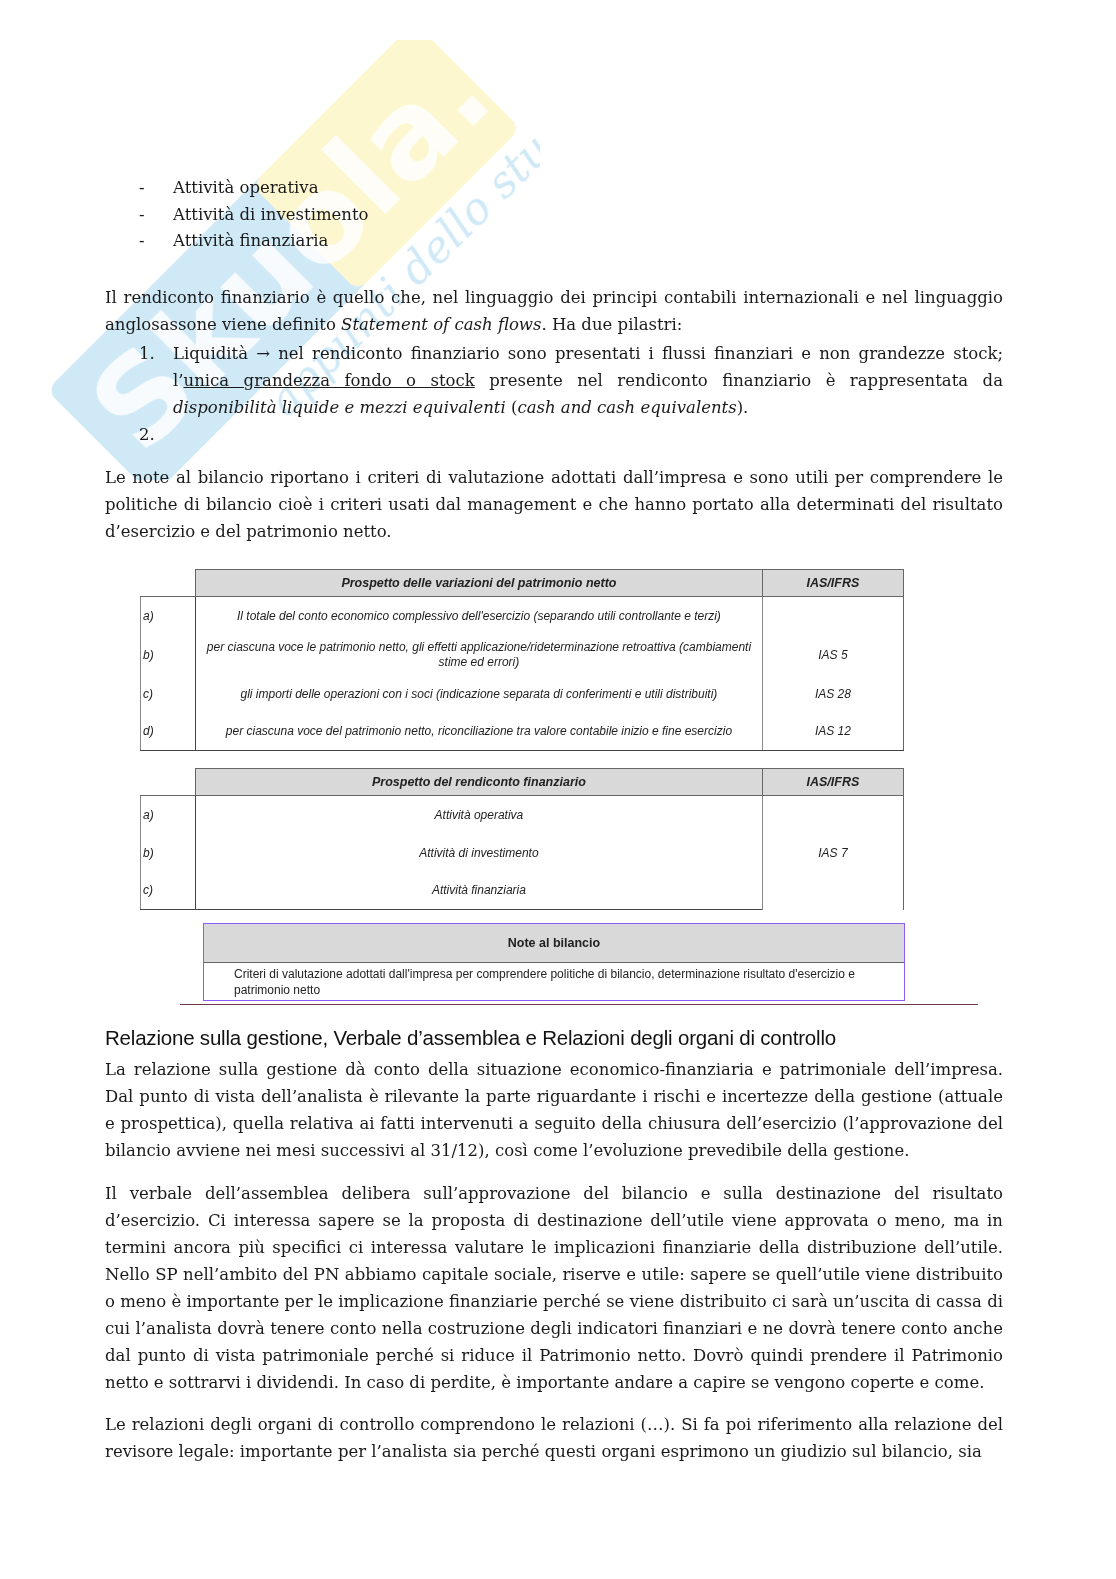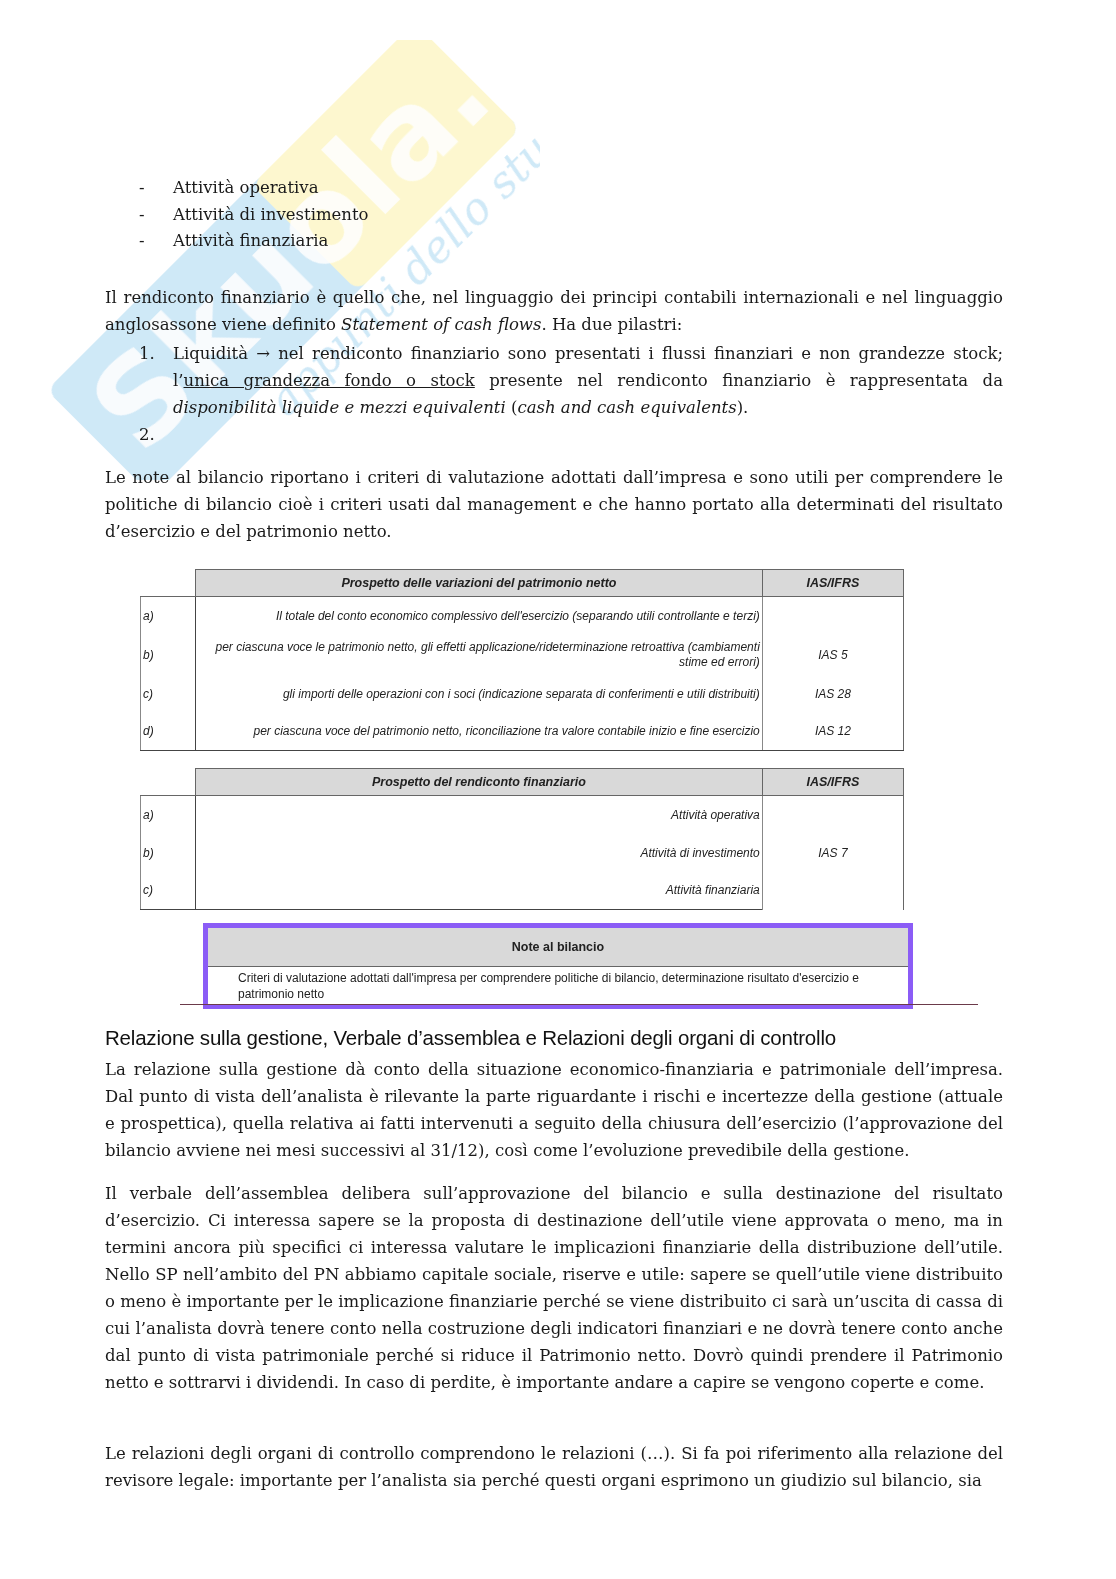--- a/index.html
+++ b/index.html
@@ -23,26 +23,26 @@
 
   h2.section-heading { position: absolute; left: 105px; top: 1026px; margin: 0; font-family: "Liberation Sans", "DejaVu Sans", sans-serif; font-weight: normal; font-size: 20.5px; color: #111; z-index: 1; letter-spacing: -0.2px; }
 
   
   .tbl { position: absolute; z-index: 1; font-family: "Liberation Sans", "DejaVu Sans", sans-serif; font-size: 12px; color: #222; }
   .tbl table { border-collapse: collapse; width: 100%; table-layout: fixed; }
   .tbl td, .tbl th { padding: 0 2px; vertical-align: middle; font-style: italic; }
   .tbl th { background: #d9d9d9; font-weight: bold; font-size: 12.5px; height: 26px; border: 1px solid #666; text-align: center; }
   .tbl .letter { border: none; border-left: 1px solid #888; text-align: left; padding-left: 2px; }
   .tbl .blank { border: none; }
-  .tbl .desc { border-left: 1px solid #444; text-align: right; padding-left: 2px; }
+  .tbl .desc { border-left: 1px solid #444; text-align: center; padding-left: 2px; }
   .tbl .ias { border-left: 1px solid #888; border-right: 1px solid #666; text-align: center; }
   .tbl tr.last td { border-bottom: 1px solid #444; }
   .tbl tr.first td { border-top: 1px solid #666; }
 
-  .note-tbl { position: absolute; left: 203px; top: 923px; width: 700px; z-index: 1; font-family: "Liberation Sans", "DejaVu Sans", sans-serif; font-size: 12px; color: #222; border: 5px solid #8b5cf6; }
+  .note-tbl { position: absolute; left: 203px; top: 923px; width: 700px; z-index: 1; font-family: "Liberation Sans", "DejaVu Sans", sans-serif; font-size: 12px; color: #222; border: 1px solid #8b5cf6; }
   .note-tbl .note-head { background: #d9d9d9; height: 38px; line-height: 38px; text-align: center; font-weight: bold; font-size: 12.5px; border-bottom: 1px solid #666; }
   .note-tbl .note-body { padding: 3px 2px 2px 2px; line-height: 16px; margin-left: 28px; }
   .sep-line { position: absolute; left: 180px; top: 1004px; width: 798px; height: 1px; background: #6b3a4a; z-index: 1; }
 </style>
 </head>
 <body>
 
 <div class="page">
 
   <svg class="watermark" viewBox="0 0 520 440" xmlns="http://www.w3.org/2000/svg">
@@ -147,15 +147,15 @@
   <div class="note-tbl">
     <div class="note-head">Note al bilancio</div>
     <div class="note-body">Criteri di valutazione adottati dall'impresa per comprendere politiche di bilancio, determinazione risultato d'esercizio e patrimonio netto</div>
   </div>
   <div class="sep-line"></div>
 
   <h2 class="section-heading">Relazione sulla gestione, Verbale d’assemblea e Relazioni degli organi di controllo</h2>
 
   <p class="para body-text" style="top:1056px;">La relazione sulla gestione dà conto della situazione economico-finanziaria e patrimoniale dell’impresa. Dal punto di vista dell’analista è rilevante la parte riguardante i rischi e incertezze della gestione (attuale e prospettica), quella relativa ai fatti intervenuti a seguito della chiusura dell’esercizio (l’approvazione del bilancio avviene nei mesi successivi al 31/12), così come l’evoluzione prevedibile della gestione.</p>
   <p class="para body-text" style="top:1180px;">Il verbale dell’assemblea delibera sull’approvazione del bilancio e sulla destinazione del risultato d’esercizio. Ci interessa sapere se la proposta di destinazione dell’utile viene approvata o meno, ma in termini ancora più specifici ci interessa valutare le implicazioni finanziarie della distribuzione dell’utile. Nello SP nell’ambito del PN abbiamo capitale sociale, riserve e utile: sapere se quell’utile viene distribuito o meno è importante per le implicazione finanziarie perché se viene distribuito ci sarà un’uscita di cassa di cui l’analista dovrà tenere conto nella costruzione degli indicatori finanziari e ne dovrà tenere conto anche dal punto di vista patrimoniale perché si riduce il Patrimonio netto. Dovrò quindi prendere il Patrimonio netto e sottrarvi i dividendi. In caso di perdite, è importante andare a capire se vengono coperte e come.</p>
-  <p class="para body-text" style="top:1411px;margin-top:29px;">Le relazioni degli organi di controllo comprendono le relazioni (…). Si fa poi riferimento alla relazione del revisore legale: importante per l’analista sia perché questi organi esprimono un giudizio sul bilancio, sia</p>
+  <p class="para body-text" style="top:1411px;">Le relazioni degli organi di controllo comprendono le relazioni (…). Si fa poi riferimento alla relazione del revisore legale: importante per l’analista sia perché questi organi esprimono un giudizio sul bilancio, sia</p>
 
 </div>
 
 </body></html>

